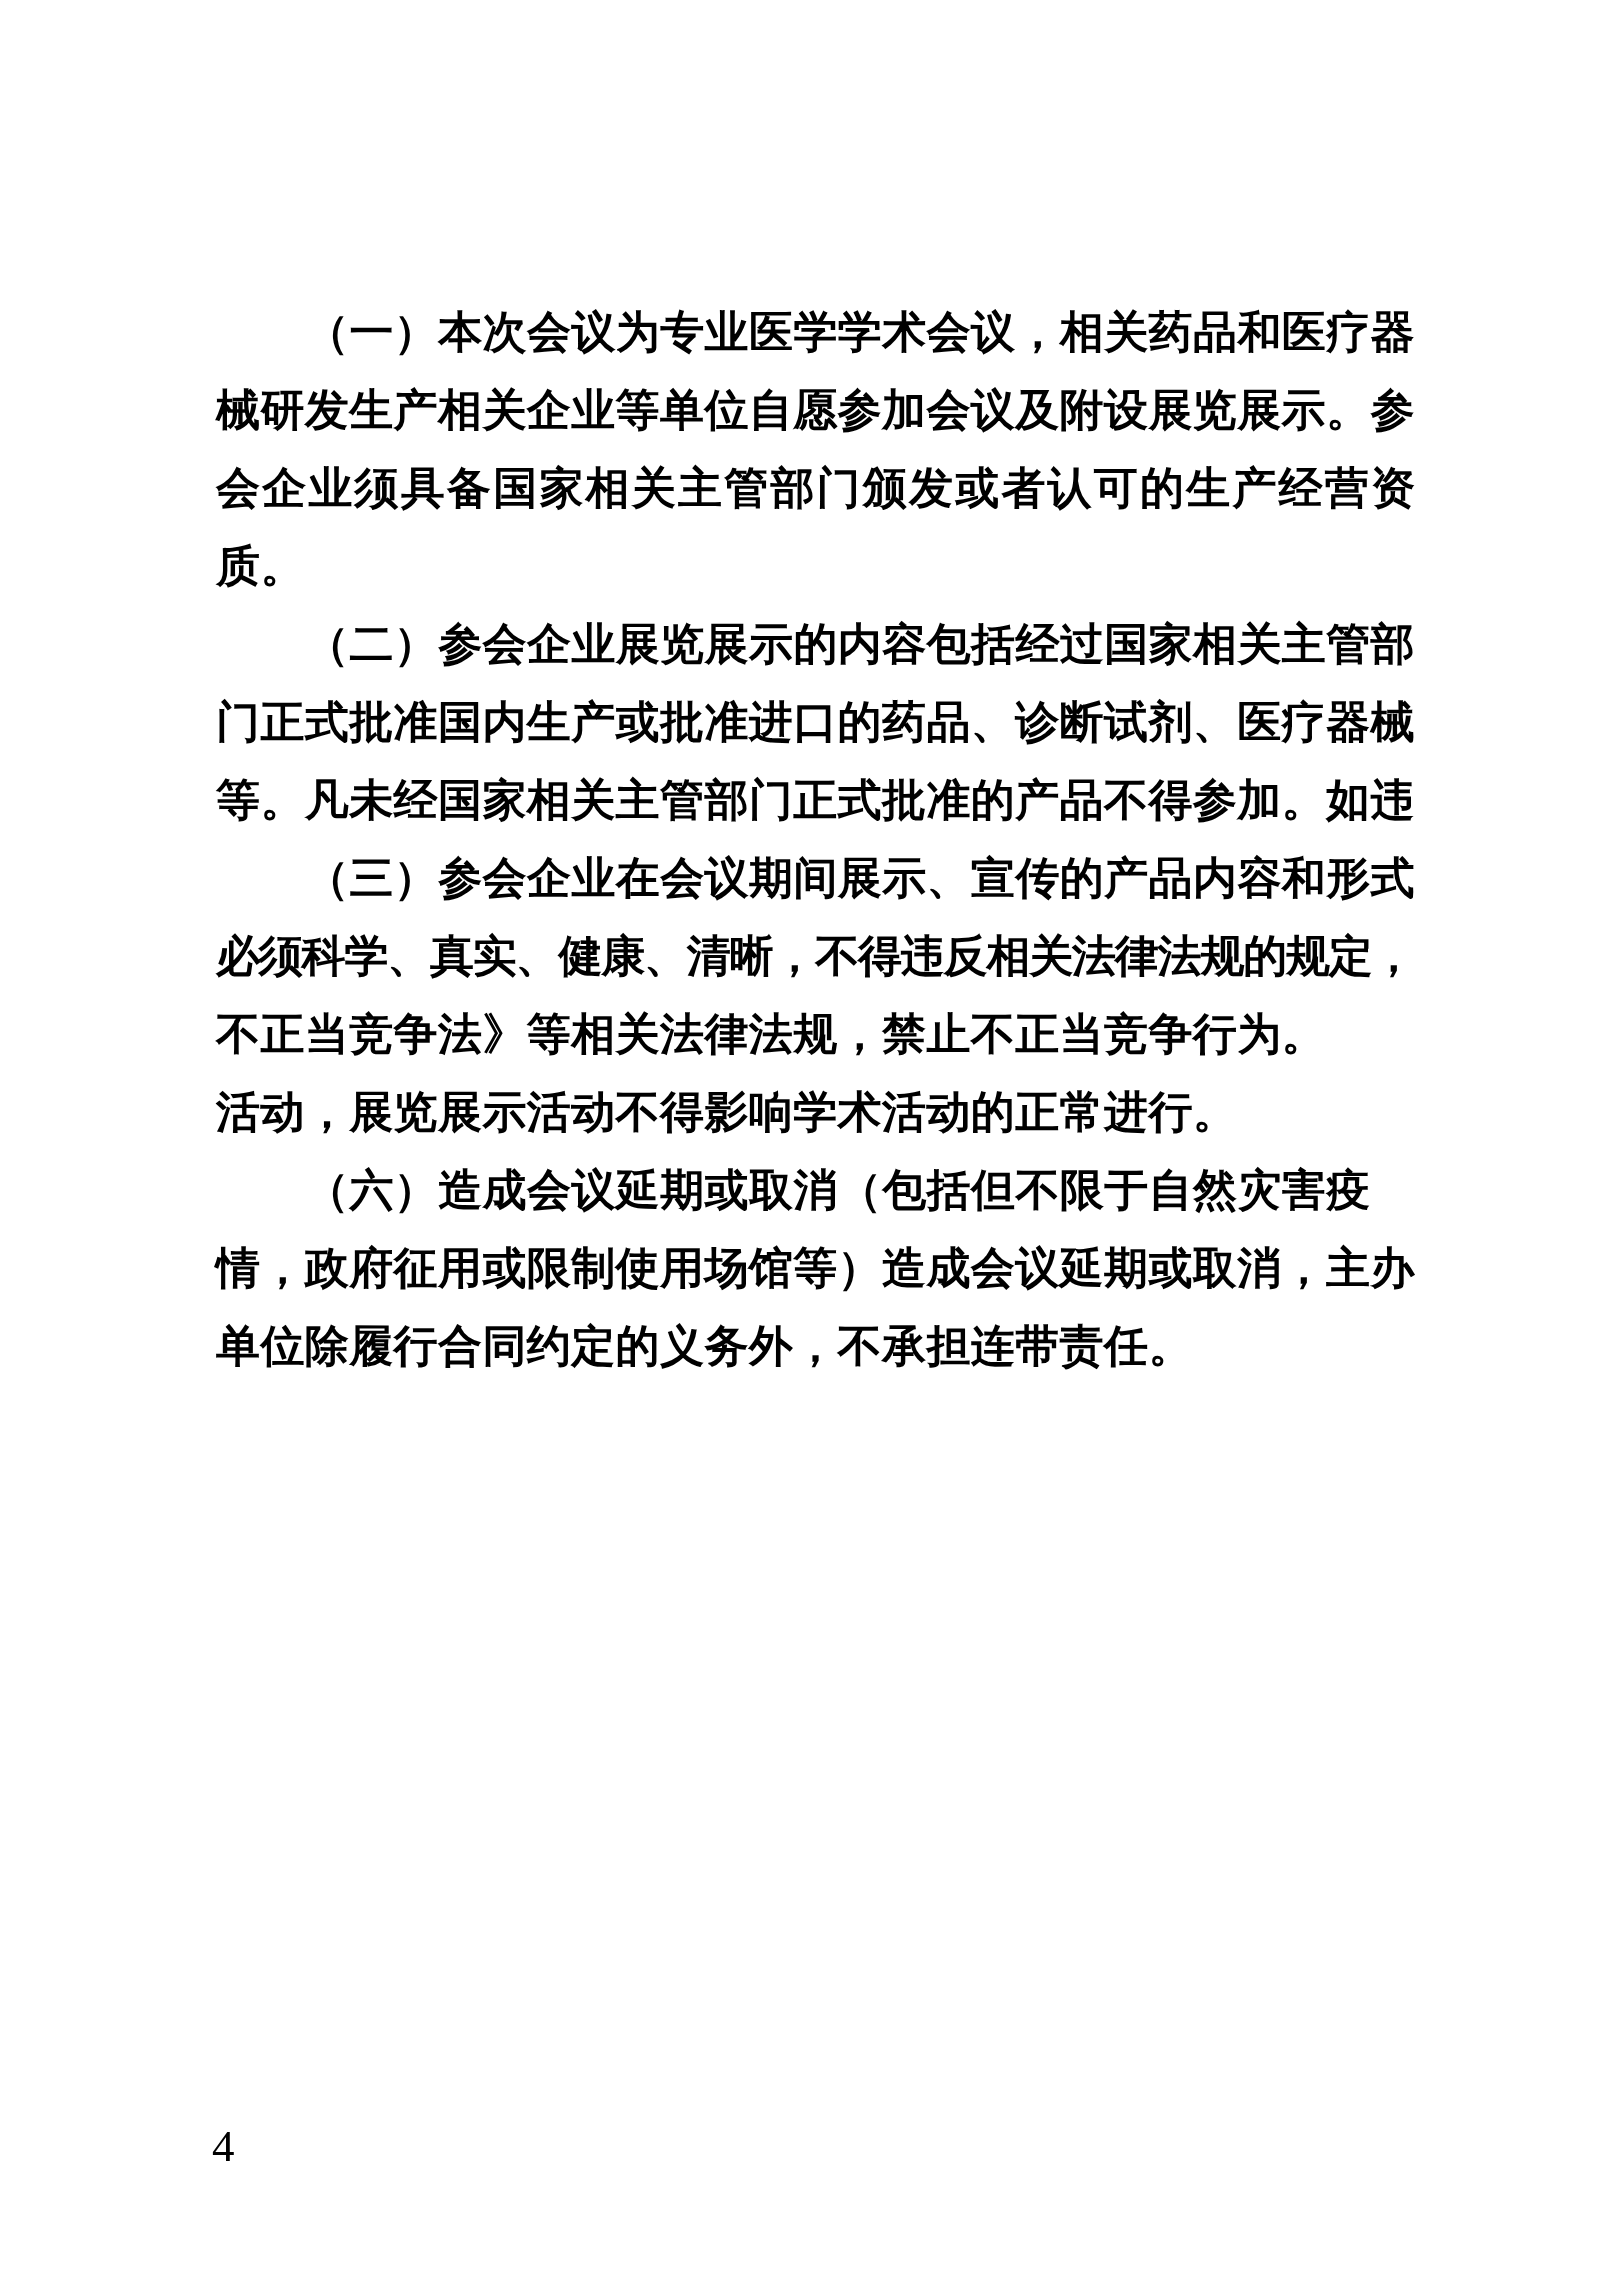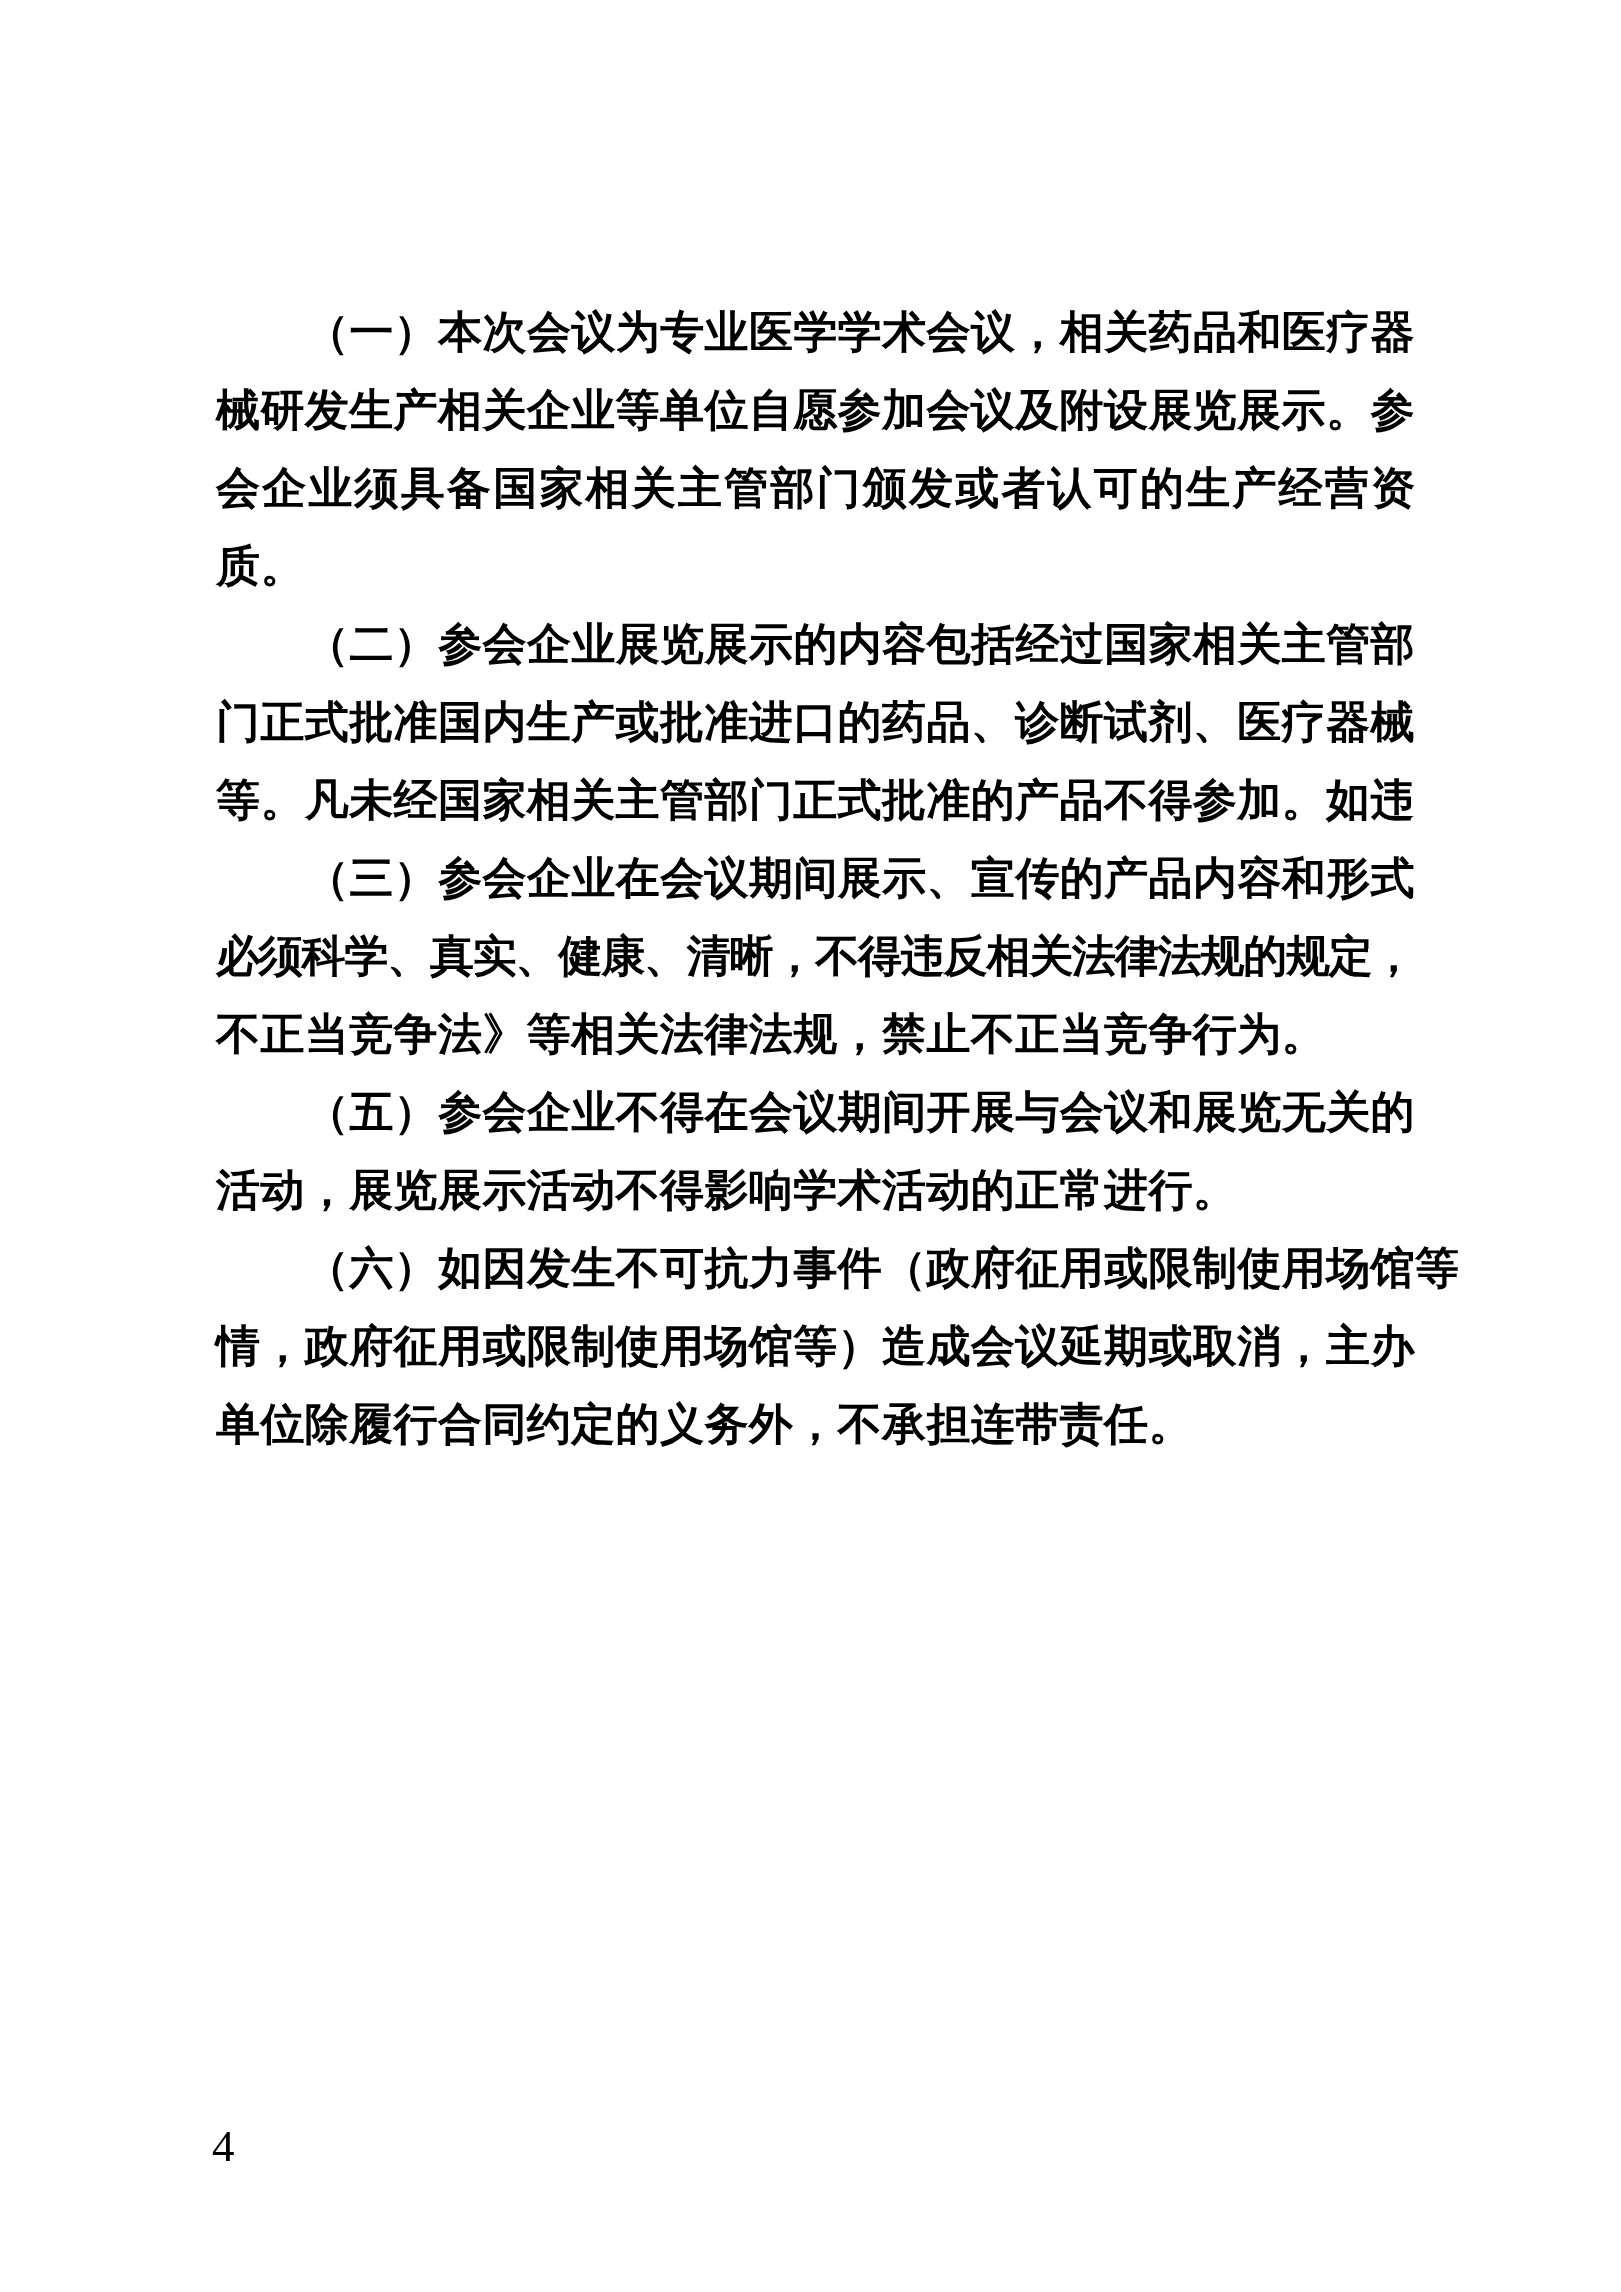--- a/index.html
+++ b/index.html
@@ -68,26 +68,25 @@
     <section>
       <div class="line ind n27">（三）参会企业在会议期间展示、宣传的产品内容和形式</div>
       <div class="line n28">必须科学、真实、健康、清晰，不得违反相关法律法规的规定，</div>
       <div class="line lastline">不正当竞争法》等相关法律法规，禁止不正当竞争行为。</div>
     </section>
 
     <section>
     </section>
 
     <section>
-      <div class="line ind n27">（五）参会企业不得在会议期间开展与会议和展览无关的</div>
       <div class="line lastline">活动，展览展示活动不得影响学术活动的正常进行。</div>
     </section>
 
     <section>
-      <div class="line ind n27">（六）如因发生不可抗力事件（政府征用或限制使用场馆等</div>
+      <div class="line ind n27">（六）造成会议延期或取消（包括但不限于自然灾害疫</div>
       <div class="line n27">情，政府征用或限制使用场馆等）造成会议延期或取消，主办</div>
       <div class="line lastline">单位除履行合同约定的义务外，不承担连带责任。</div>
     </section>
 
   </main>
 
   <div class="page-number">4</div>
 </div>
 
 

